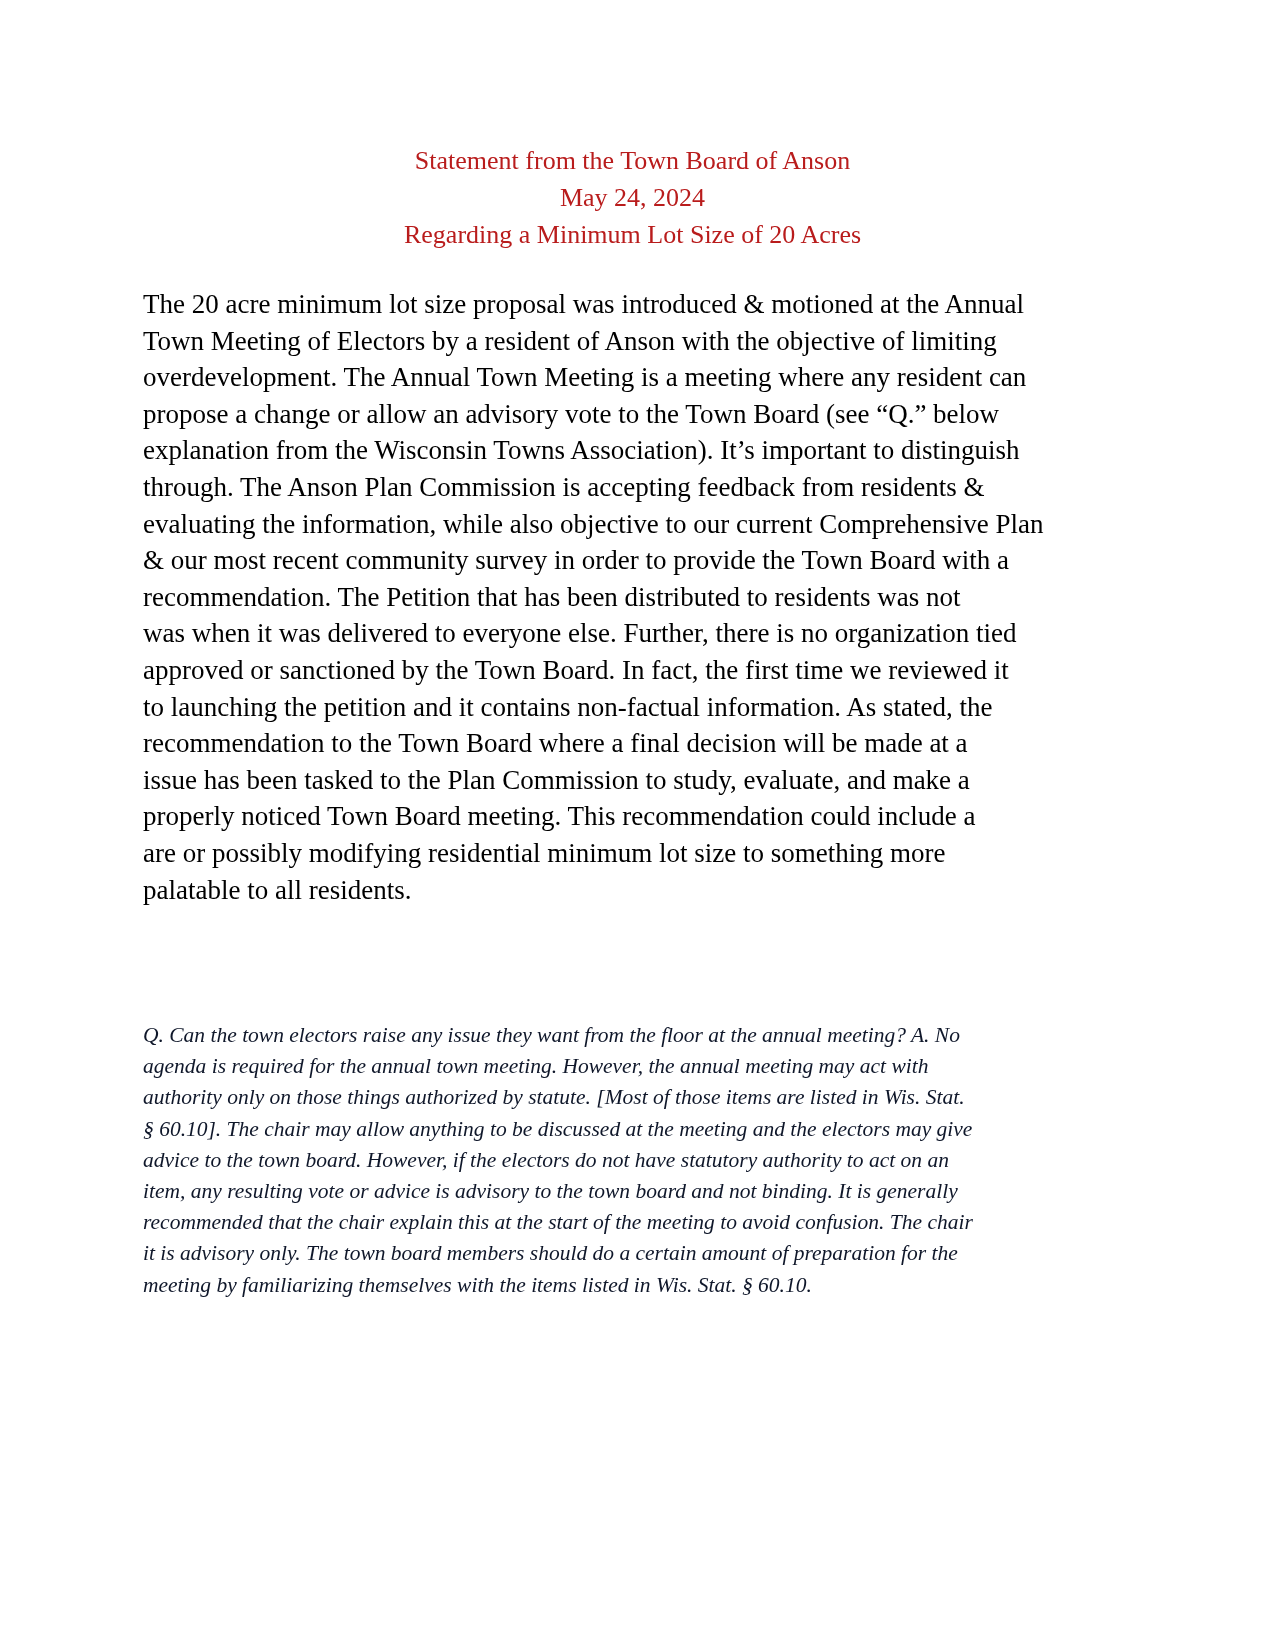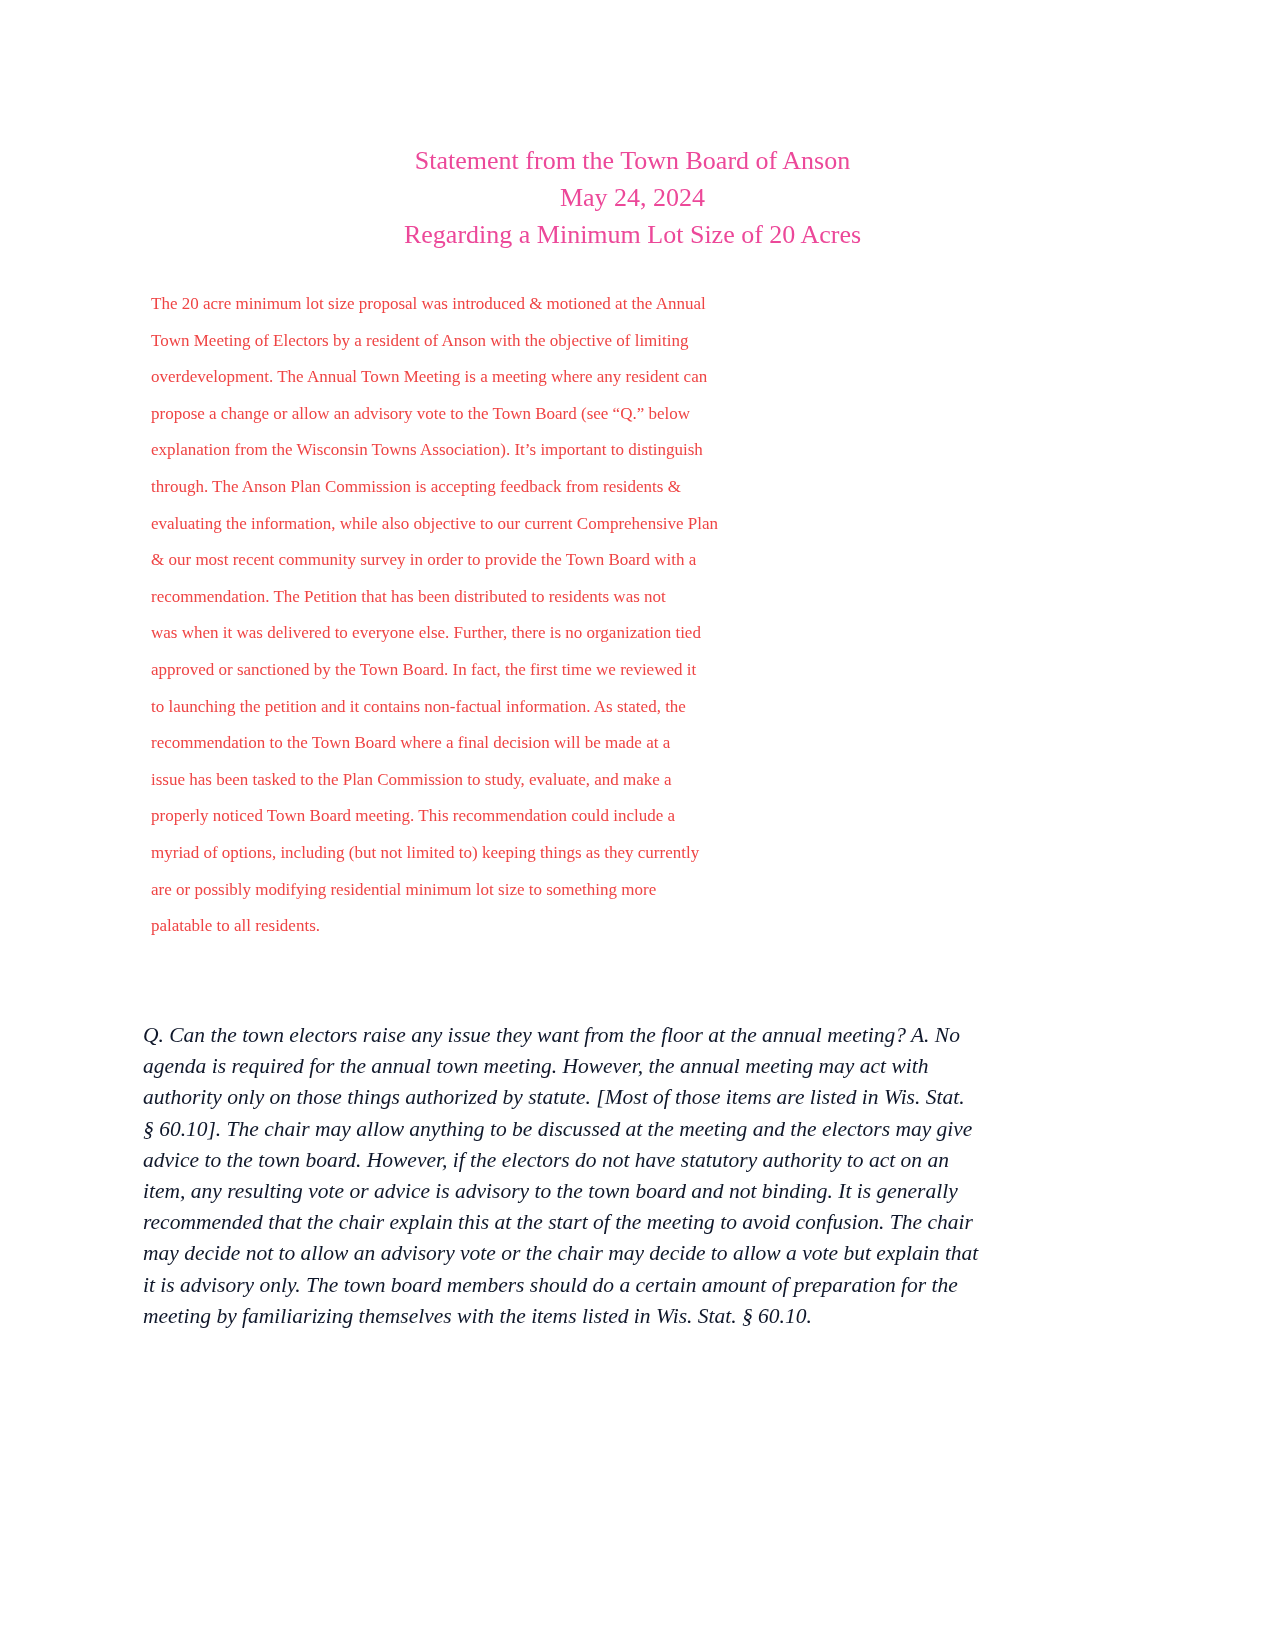--- a/index.html
+++ b/index.html
@@ -1,21 +1,21 @@
 <!DOCTYPE html>
 <html><head>
 <meta charset="utf-8">
 <style>
   html, body { margin: 0; padding: 0; background: #ffffff; }
   body { width: 1265px; height: 1638px; position: relative; overflow: hidden; }
   .page { position: absolute; left: 0; top: 0; width: 1265px; height: 1638px; background: #fff; }
   .header { position: absolute; top: 142px; left: 0; width: 1265px; text-align: center;
-    font-family: "Liberation Serif", serif; font-size: 26px; line-height: 37px; color: #ec4899; }
+    font-family: "Liberation Serif", serif; font-size: 26px; line-height: 37px; color: #b91c1c; }
   .body-text { position: absolute; top: 286px; left: 143px; width: 960px;
-    font-family: "Liberation Serif", serif; font-size: 17px; line-height: 36.6px; color: #ef4444; margin-left: 8px; }
+    font-family: "Liberation Serif", serif; font-size: 27px; line-height: 36.6px; color: #000000; }
   .body-text .line, .quote .line { display: block; white-space: nowrap; }
   .quote { position: absolute; top: 1020px; left: 143px; width: 960px;
     font-family: "Liberation Serif", serif; font-style: italic; font-size: 21.5px; line-height: 31.2px; color: #0f172a; }
 </style>
 </head>
 <body>
 
 <div class="page">
   <div class="header">
     <div>Statement from the Town Board of Anson</div>
@@ -32,30 +32,28 @@
       <span class="line">through. The Anson Plan Commission is accepting feedback from residents &amp;</span>
       <span class="line">evaluating the information, while also objective to our current Comprehensive Plan</span>
       <span class="line">&amp; our most recent community survey in order to provide the Town Board with a</span>
       <span class="line">recommendation. The Petition that has been distributed to residents was not</span>
       <span class="line">was when it was delivered to everyone else. Further, there is no organization tied</span>
       <span class="line">approved or sanctioned by the Town Board. In fact, the first time we reviewed it</span>
       <span class="line">to launching the petition and it contains non-factual information. As stated, the</span>
       <span class="line">recommendation to the Town Board where a final decision will be made at a</span>
       <span class="line">issue has been tasked to the Plan Commission to study, evaluate, and make a</span>
       <span class="line">properly noticed Town Board meeting. This recommendation could include a</span>
-      <span class="line">myriad of options, including (but not limited to) keeping things as they currently</span>
       <span class="line">are or possibly modifying residential minimum lot size to something more</span>
       <span class="line">palatable to all residents.</span>
     </div>
 
   <div class="quote" id="quote">
       <span class="line">Q. Can the town electors raise any issue they want from the floor at the annual meeting? A. No</span>
       <span class="line">agenda is required for the annual town meeting. However, the annual meeting may act with</span>
       <span class="line">authority only on those things authorized by statute. [Most of those items are listed in Wis. Stat.</span>
       <span class="line">§ 60.10]. The chair may allow anything to be discussed at the meeting and the electors may give</span>
       <span class="line">advice to the town board. However, if the electors do not have statutory authority to act on an</span>
       <span class="line">item, any resulting vote or advice is advisory to the town board and not binding. It is generally</span>
       <span class="line">recommended that the chair explain this at the start of the meeting to avoid confusion. The chair</span>
-      <span class="line">may decide not to allow an advisory vote or the chair may decide to allow a vote but explain that</span>
       <span class="line">it is advisory only. The town board members should do a certain amount of preparation for the</span>
       <span class="line">meeting by familiarizing themselves with the items listed in Wis. Stat. § 60.10.</span>
     </div>
 </div>
 
 </body></html>

